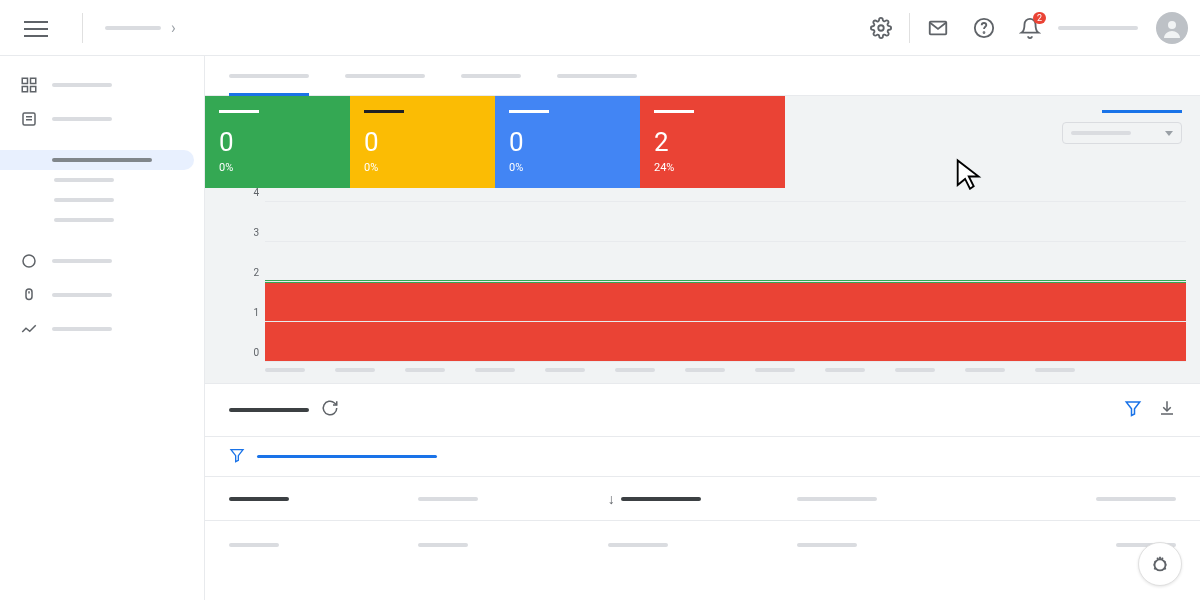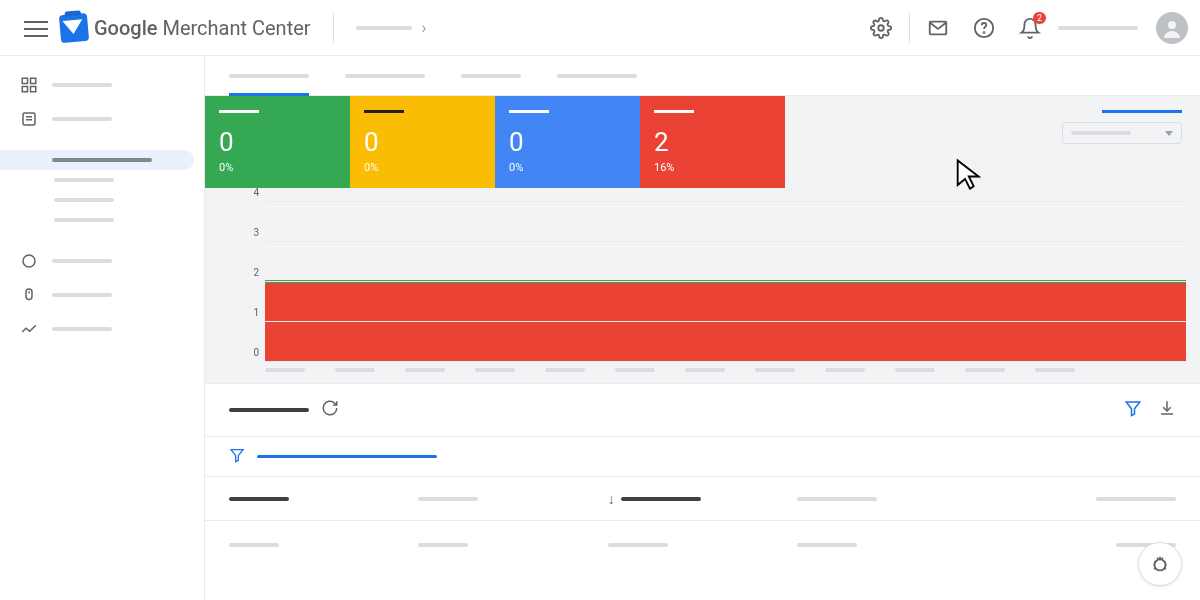--- a/index.html
+++ b/index.html
@@ -89,24 +89,20 @@
 </style>
 </head>
 <body>
 
 <div class="header">
   <div class="hamburger">
       <div></div>
       <div></div>
       <div></div>
     </div>
-  <div class="logo">
-    <div class="logo-icon"></div>
-    <div class="logo-text"><b>Google</b><span> Merchant Center</span></div>
-  </div>
   <div class="bread">
     <div class="ph" style="width:56px"></div>
     <span class="chev">›</span>
   </div>
   <div class="header-right">
     <div class="icon-btn">
       <svg viewBox="0 0 24 24" fill="none" stroke="currentColor" stroke-width="2">
           <circle cx="12" cy="12" r="3"></circle>
           <path d="M19.4 15a1.65 1.65 0 00.33 1.82l.06.06a2 2 0 11-2.83 2.83l-.06-.06a1.65 1.65 0 00-1.82-.33 1.65 1.65 0 00-1 1.51V21a2 2 0 11-4 0v-.09a1.65 1.65 0 00-1-1.51 1.65 1.65 0 00-1.82.33l-.06.06a2 2 0 11-2.83-2.83l.06-.06a1.65 1.65 0 00.33-1.82 1.65 1.65 0 00-1.51-1H3a2 2 0 110-4h.09a1.65 1.65 0 001.51-1 1.65 1.65 0 00-.33-1.82l-.06-.06a2 2 0 112.83-2.83l.06.06a1.65 1.65 0 001.82.33h0a1.65 1.65 0 001-1.51V3a2 2 0 114 0v.09a1.65 1.65 0 001 1.51h0a1.65 1.65 0 001.82-.33l.06-.06a2 2 0 112.83 2.83l-.06.06a1.65 1.65 0 00-.33 1.82v0a1.65 1.65 0 001.51 1H21a2 2 0 110 4h-.09a1.65 1.65 0 00-1.51 1z"></path>
         </svg>
@@ -236,21 +232,21 @@
             <div class="sub">0%</div>
           </div>
           <div class="card c-blue">
             <div class="top"></div>
             <div class="big">0</div>
             <div class="sub">0%</div>
           </div>
           <div class="card c-red">
             <div class="top"></div>
             <div class="big">2</div>
-            <div class="sub">16%</div>
+            <div class="sub">24%</div>
           </div>
         <div class="cards-right">
           <div class="dd-line"></div>
           <div class="dd">
             <div class="ph" style="width:60px"></div>
             <div class="dd-arrow"></div>
           </div>
         </div>
       </div>
       <div class="chart">

